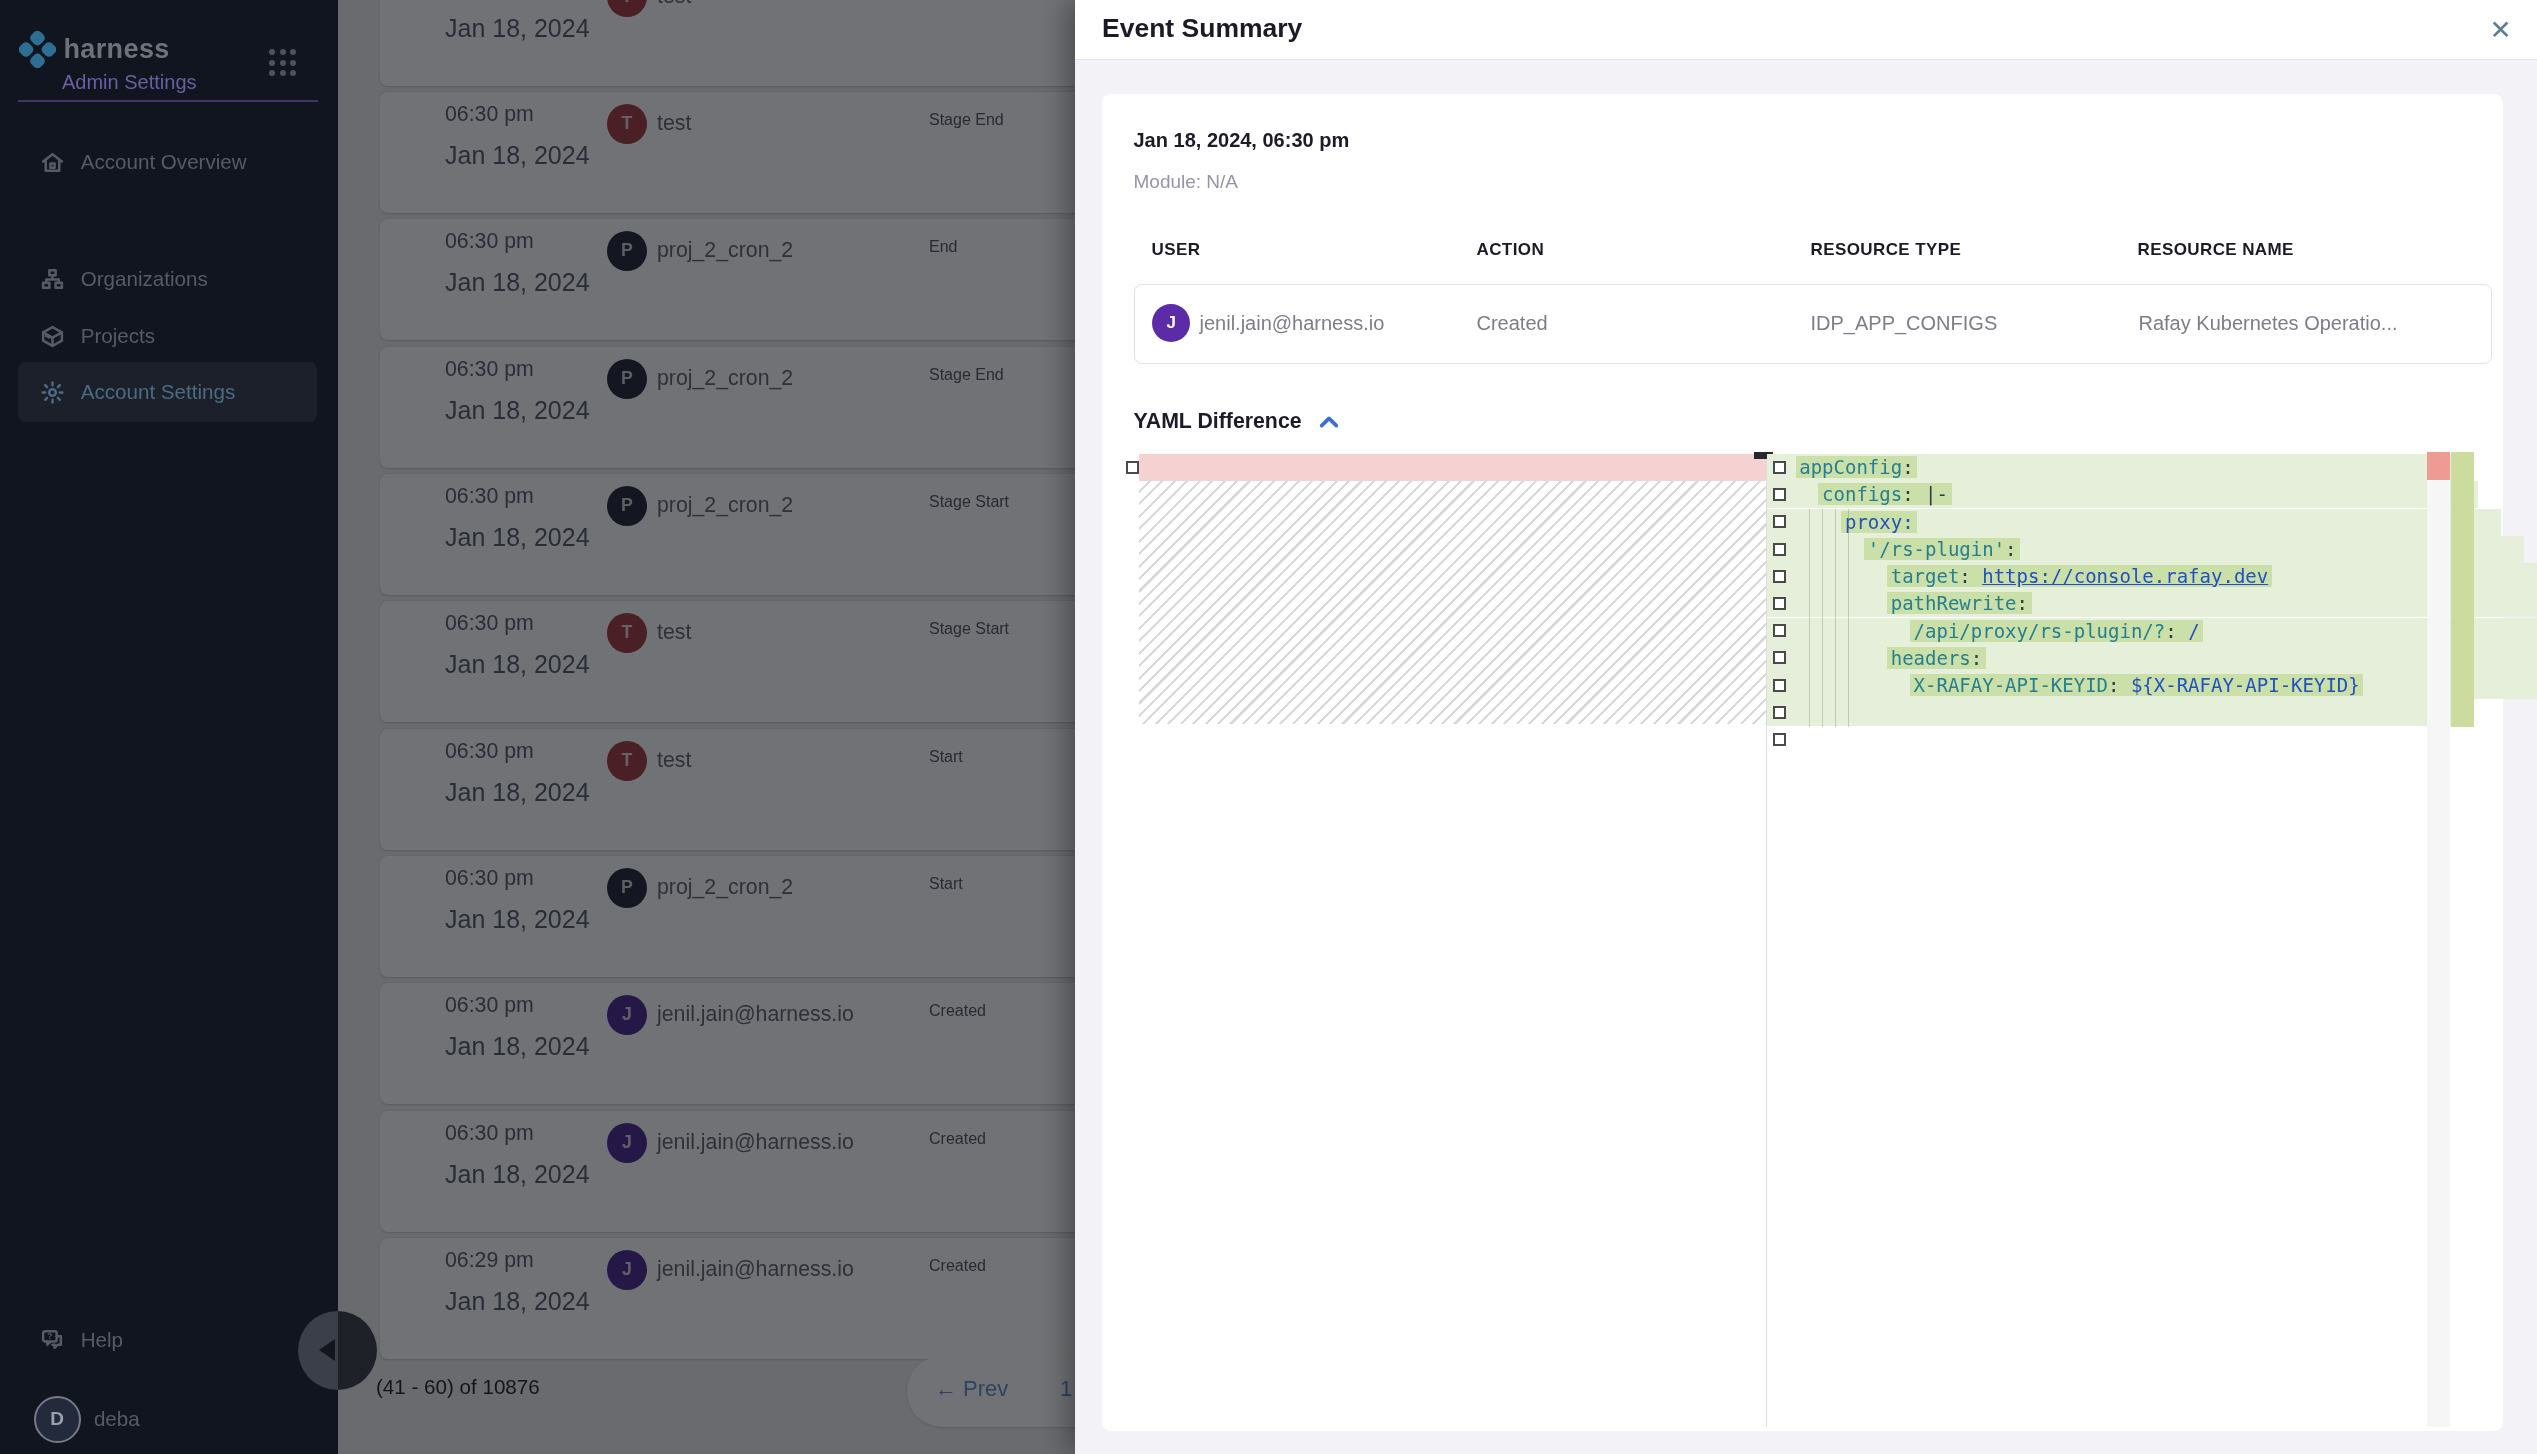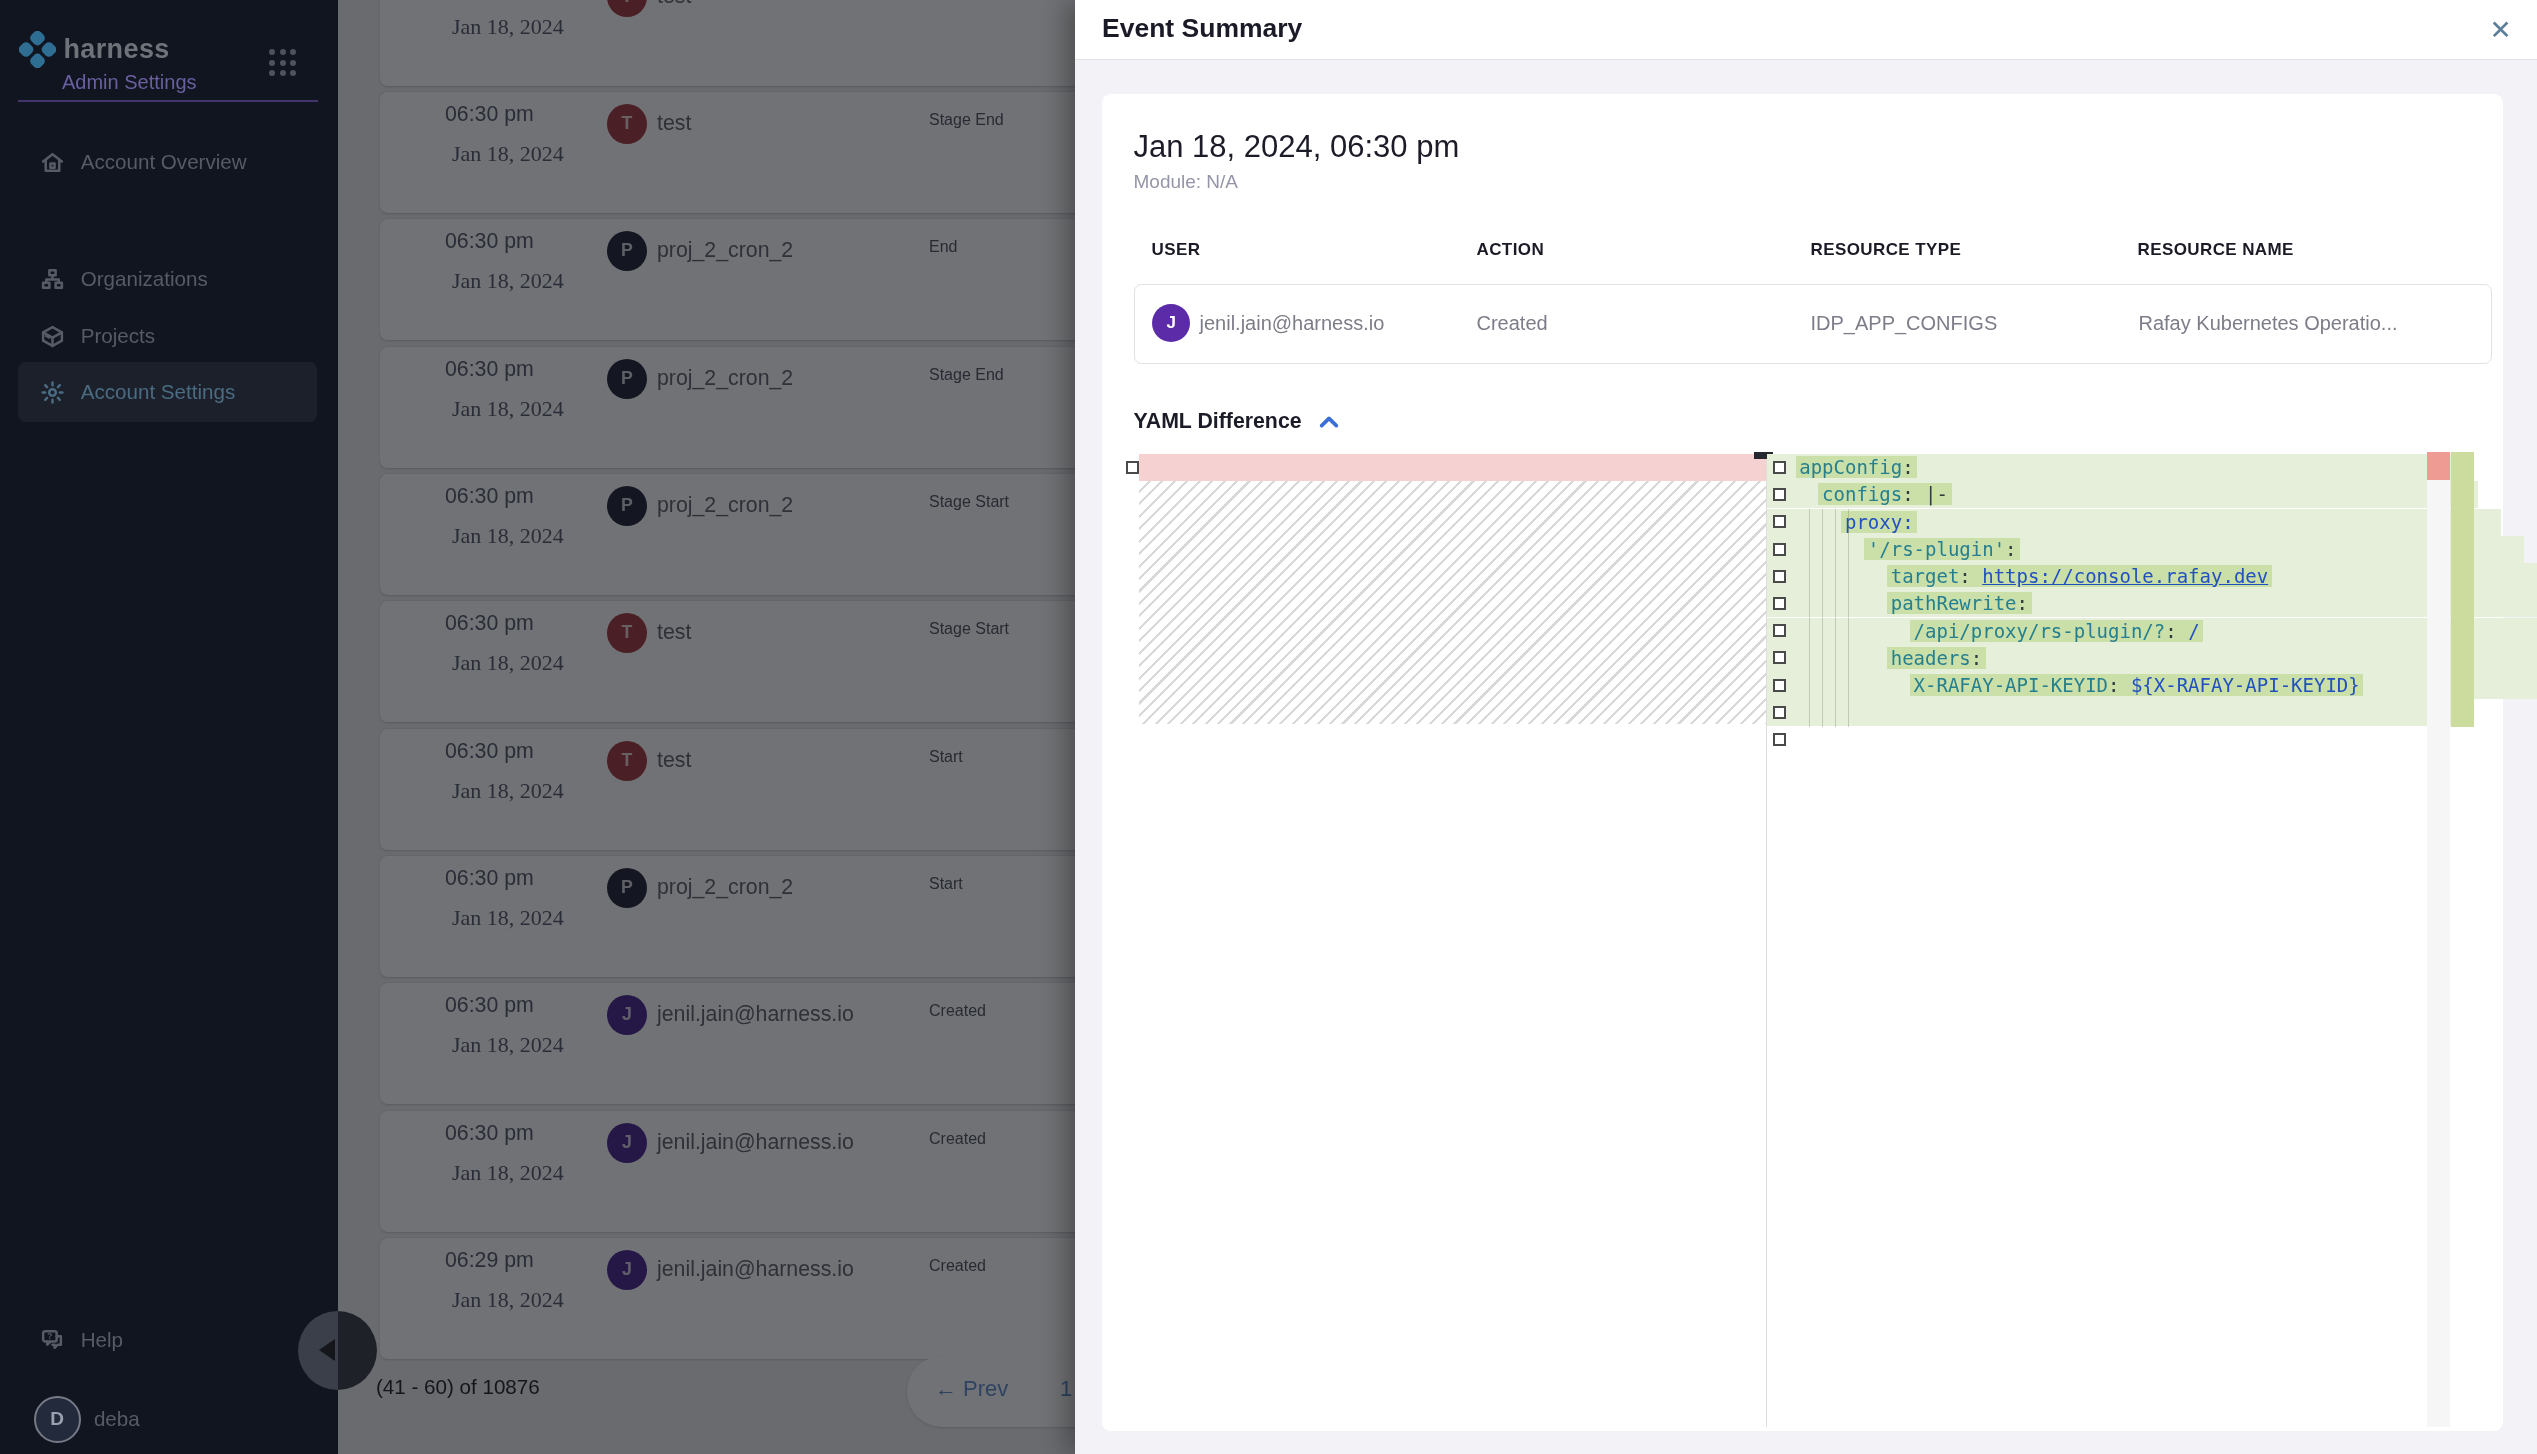--- a/index.html
+++ b/index.html
@@ -27,21 +27,21 @@
   #collapse-btn{position:absolute;left:298px;top:1311px;width:79px;height:79px;border-radius:50%;
                 background:#3a3f49;z-index:2;}
   #collapse-btn .tri{position:absolute;left:20.6px;top:28px;width:0;height:0;
                 border-top:11.8px solid transparent;border-bottom:11.8px solid transparent;
                 border-right:16px solid #14161b;}
   
   #main{position:absolute;left:338px;top:0;width:2200px;height:1454px;background:#eceef1;}
   .audit-row{position:absolute;left:42px;width:1509px;height:121px;background:#ffffff;
              border-radius:7.4px;box-shadow:0 0.7px 2.2px rgba(20,24,35,.18);cursor:pointer;}
   .cell-time{position:absolute;left:65px;top:10.3px;font-size:21.3px;color:#555b6e;}
-  .cell-date{position:absolute;left:72px;top:49px;font-size:22px;color:#555b6e;font-family:Liberation Serif, serif;}
+  .cell-date{position:absolute;left:65px;top:49px;font-size:25px;color:#555b6e;}
   .row-avatar{position:absolute;left:227px;top:11.8px;width:40px;height:40px;border-radius:50%;
               color:rgba(255,255,255,.78);font-size:17.7px;font-weight:bold;
               display:flex;align-items:center;justify-content:center;}
   .row-avatar.red{background:#a23b40;} .row-avatar.navy{background:#222838;} .row-avatar.purple{background:#4b2a92;}
   .cell-user{position:absolute;left:277px;top:19px;font-size:21.3px;color:#5f646e;}
   .cell-action{position:absolute;left:549px;top:19px;font-size:16px;color:#4f5562;}
   #pagination{position:absolute;left:0;top:1354px;width:2200px;height:74px;}
   #page-range{position:absolute;left:38px;top:20.6px;font-size:20.6px;color:#22252c;}
   #page-pill{position:absolute;left:569px;top:1.5px;width:191px;height:71px;background:#ffffff;
              border-radius:35px 0 0 35px;box-shadow:0 0.7px 2.2px rgba(20,24,35,.18);}
@@ -52,21 +52,21 @@
   
   #drawer{position:absolute;left:1075px;top:0;width:1462px;height:1454px;background:#f2f2f7;z-index:5;
           box-shadow:-8.8px 0 25px rgba(0,0,0,.32);}
   #drawer-header{position:absolute;left:0;top:0;width:1462px;height:59px;background:#ffffff;
                  border-bottom:1.5px solid #e2e2ea;}
   #drawer-title{position:absolute;left:27px;top:13.2px;font-size:26.5px;font-weight:600;color:#1b1b28;}
   #drawer-close{position:absolute;right:19px;top:13.2px;font-size:26.5px;color:#5b7e99;cursor:pointer;
                 width:35px;height:35px;text-align:center;line-height:35px;}
   #event-card{position:absolute;left:26.5px;top:94px;width:1401px;height:1337px;background:#ffffff;
               border-radius:8.8px;}
-  #event-datetime{position:absolute;left:32px;top:35px;font-size:31px;font-weight:normal;color:#1c1c28;}
+  #event-datetime{position:absolute;left:32px;top:35px;font-size:20px;font-weight:bold;color:#1c1c28;}
   #event-module{position:absolute;left:32px;top:77px;font-size:19px;color:#9595a9;}
   .ev-header{position:absolute;top:146px;font-size:17px;font-weight:bold;color:#1b1b26;letter-spacing:0.4px;}
   #ev-row{position:absolute;left:32px;top:190px;width:1356px;height:78px;border:1.5px solid #e1e1e8;border-radius:7.4px;}
   #ev-avatar{position:absolute;left:17.7px;top:19px;width:38px;height:38px;border-radius:50%;background:#5c2ba8;
              color:#fff;font-size:17px;font-weight:bold;display:flex;align-items:center;justify-content:center;}
   .ev-cell{position:absolute;top:26.5px;font-size:20px;color:#7c7d88;}
   #yaml-title-row{position:absolute;left:32px;top:315px;display:flex;align-items:center;cursor:pointer;}
   #yaml-title{font-size:21.3px;font-weight:bold;color:#1c1c28;margin-right:16px;}
   
   #diff{position:absolute;left:24px;top:358px;width:1348px;height:979px;background:#ffffff;}

